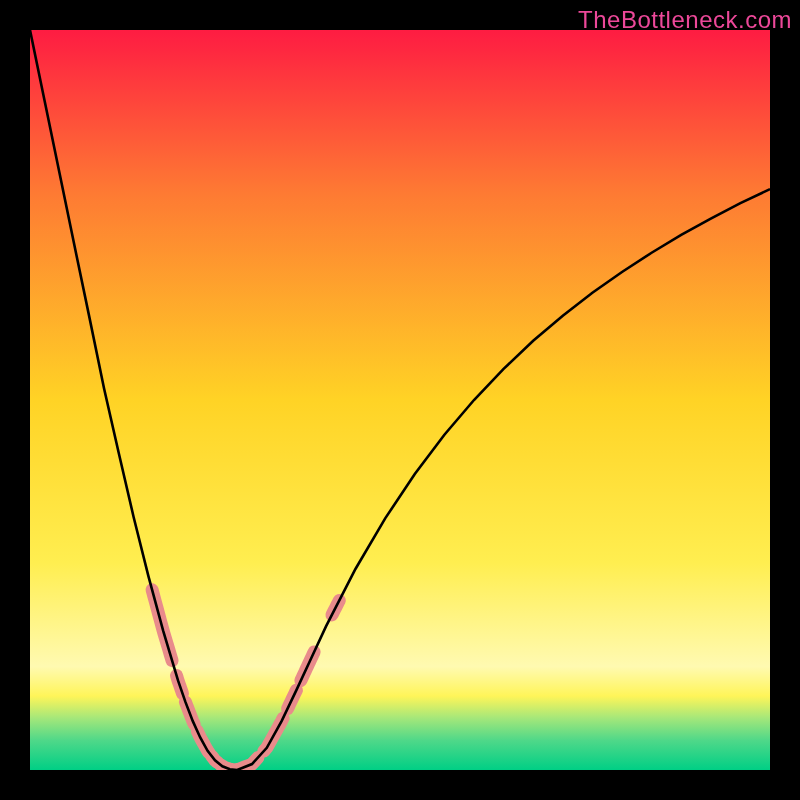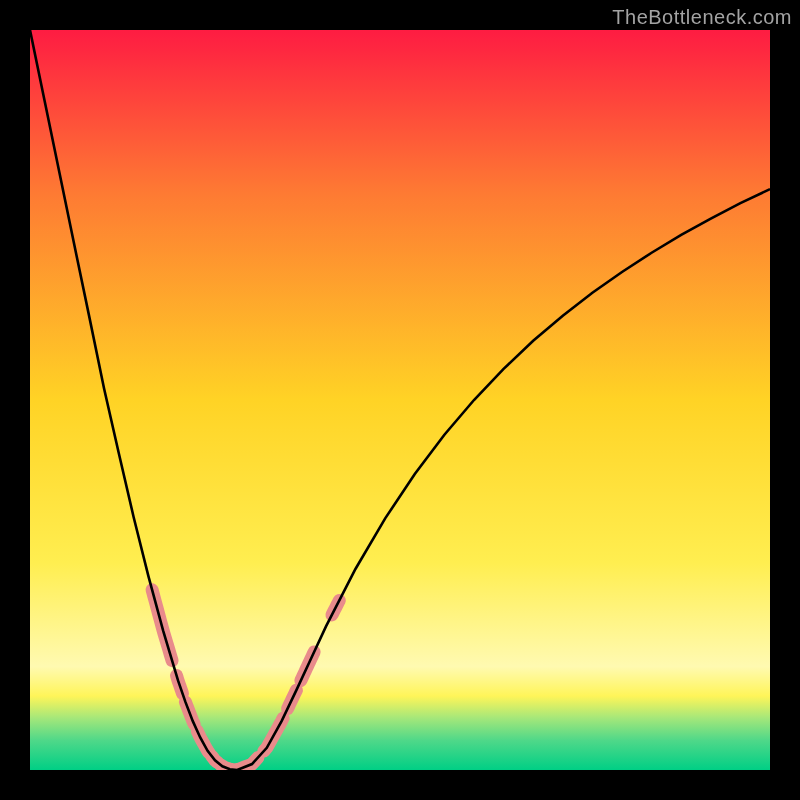--- a/index.html
+++ b/index.html
@@ -29,22 +29,22 @@
     position: absolute;
     left: 0;
     top: 0;
     width: 100%;
     height: 100%;
   }
   .watermark {
     position: absolute;
     top: 6px;
     right: 8px;
-    color: #a3a3a3;
-    font-size: 20px;
+    color: #ec4899;
+    font-size: 24px;
     font-weight: 400;
     letter-spacing: 0.5px;
   }
   svg.curve {
     position: absolute;
     left: 0;
     top: 0;
     width: 740px;
     height: 740px;
   }

